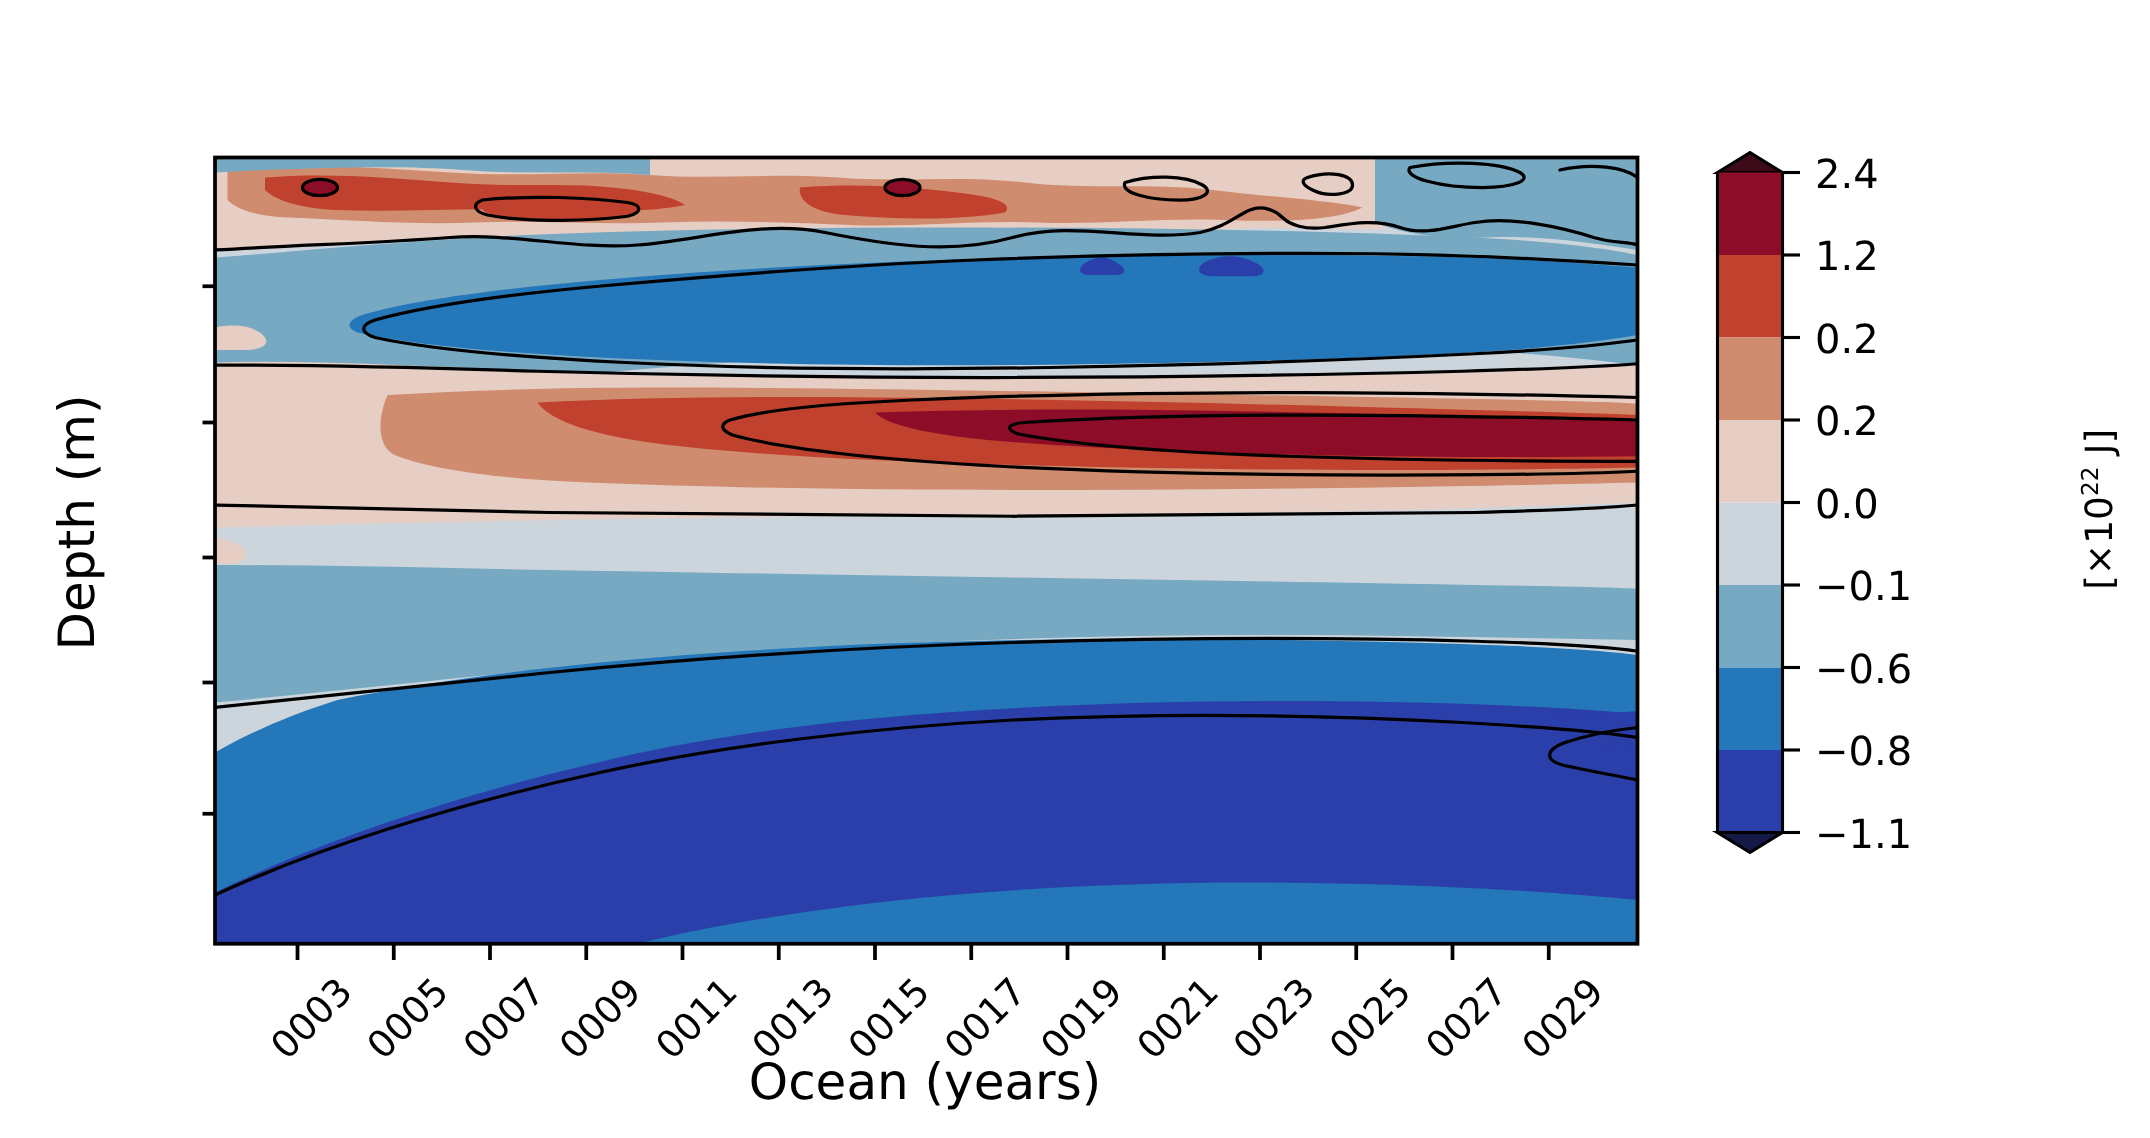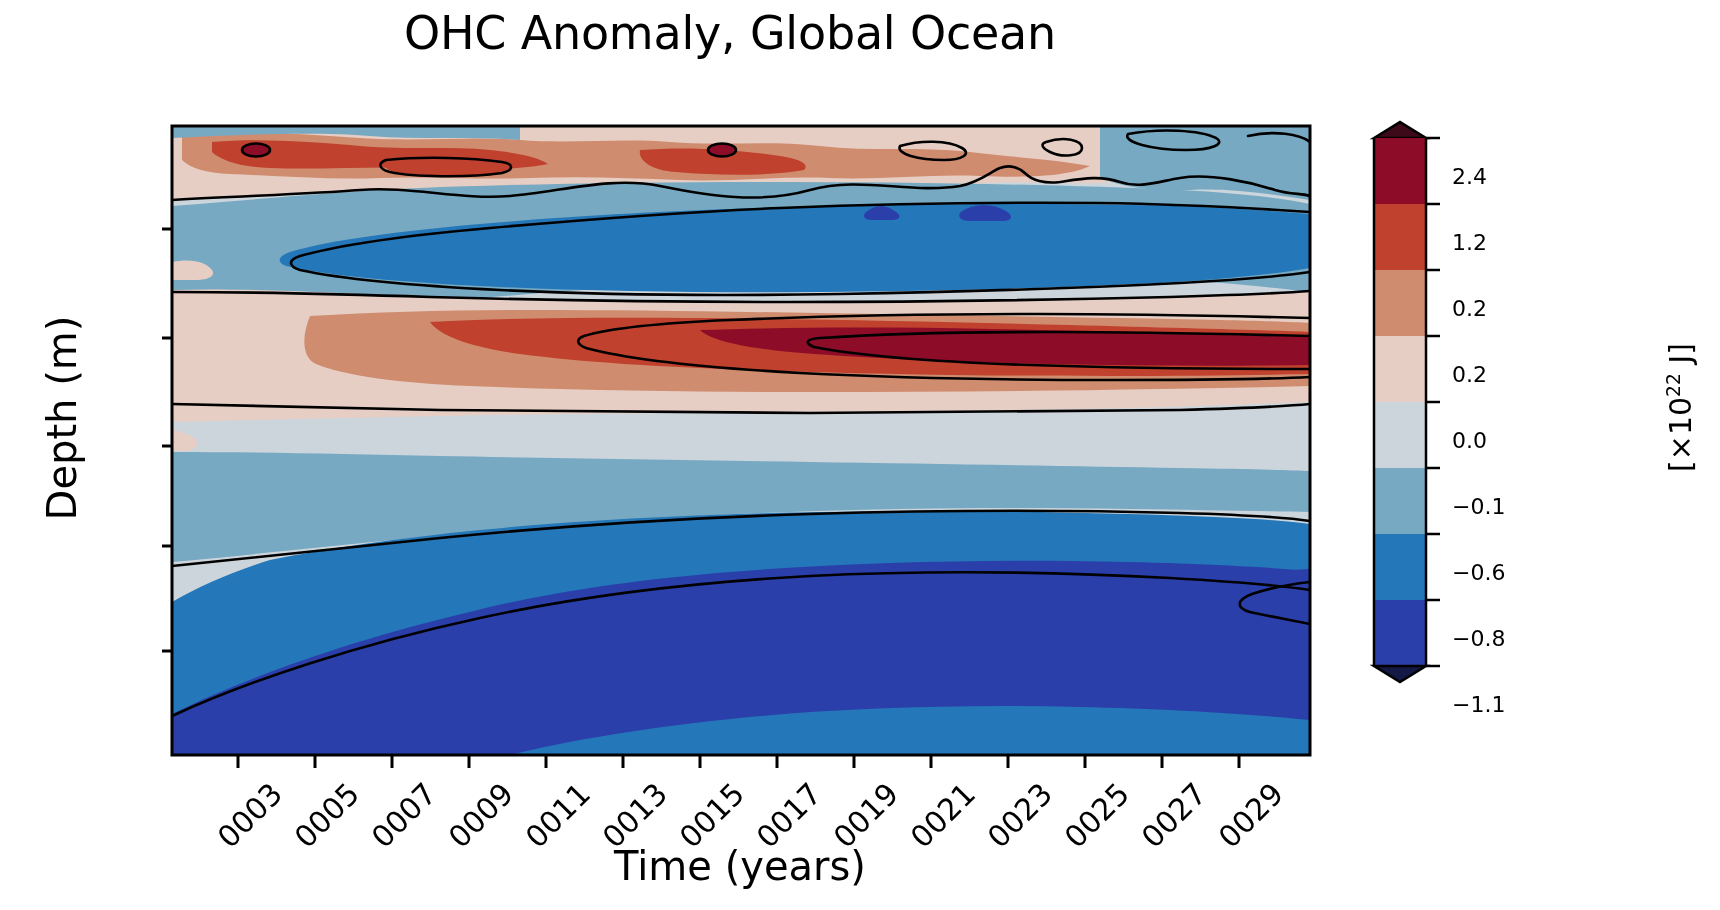--- a/index.html
+++ b/index.html
@@ -70,33 +70,31 @@
     position: absolute;
     font-size: 30px;
     color: #000;
     white-space: nowrap;
     transform: rotate(-45deg);
     transform-origin: right top;
   }
   .cbtick-label {
     position: absolute;
     left: 0;
-    font-size: 22px;
+    font-size: 32px;
     color: #000;
     white-space: nowrap;
-    margin-top: 44px;
   }
 </style>
 </head>
 <body>
 
 <div id="figure">
 
   <div class="title-block">
-    <span class="title-line">OHC Anomaly, Global Ocean</span>
   </div>
 
   <svg id="plot-svg" width="1720" height="910" style="position:absolute;left:0;top:0;">
     <defs>
       <clipPath id="axclip">
           <rect x="172" y="126" width="1138" height="629"></rect>
         </clipPath>
       <clipPath id="cbclip">
           <rect x="1374" y="128" width="52" height="550"></rect>
         </clipPath>
@@ -366,18 +364,18 @@
   <div class="cbtick-label" style="left:1452px; top:120px;">2.4</div>
   <div class="cbtick-label" style="left:1452px; top:186px;">1.2</div>
   <div class="cbtick-label" style="left:1452px; top:252px;">0.2</div>
   <div class="cbtick-label" style="left:1452px; top:318px;">0.2</div>
   <div class="cbtick-label" style="left:1452px; top:384px;">0.0</div>
   <div class="cbtick-label" style="left:1452px; top:450px;">−0.1</div>
   <div class="cbtick-label" style="left:1452px; top:516px;">−0.6</div>
   <div class="cbtick-label" style="left:1452px; top:582px;text-align:center;">−0.8</div>
   <div class="cbtick-label" style="left:1452px; top:648px;">−1.1</div>
 
-  <div class="axis-label" id="xlabel">Time (years)</div>
+  <div class="axis-label" id="xlabel">Ocean (years)</div>
   <div class="axis-label" id="ylabel">Depth (m)</div>
 
   <div class="axis-label" id="cblabel"><span>[×10</span><span class="sup">22</span><span> J]</span></div>
 
 </div>
 
 </body></html>

